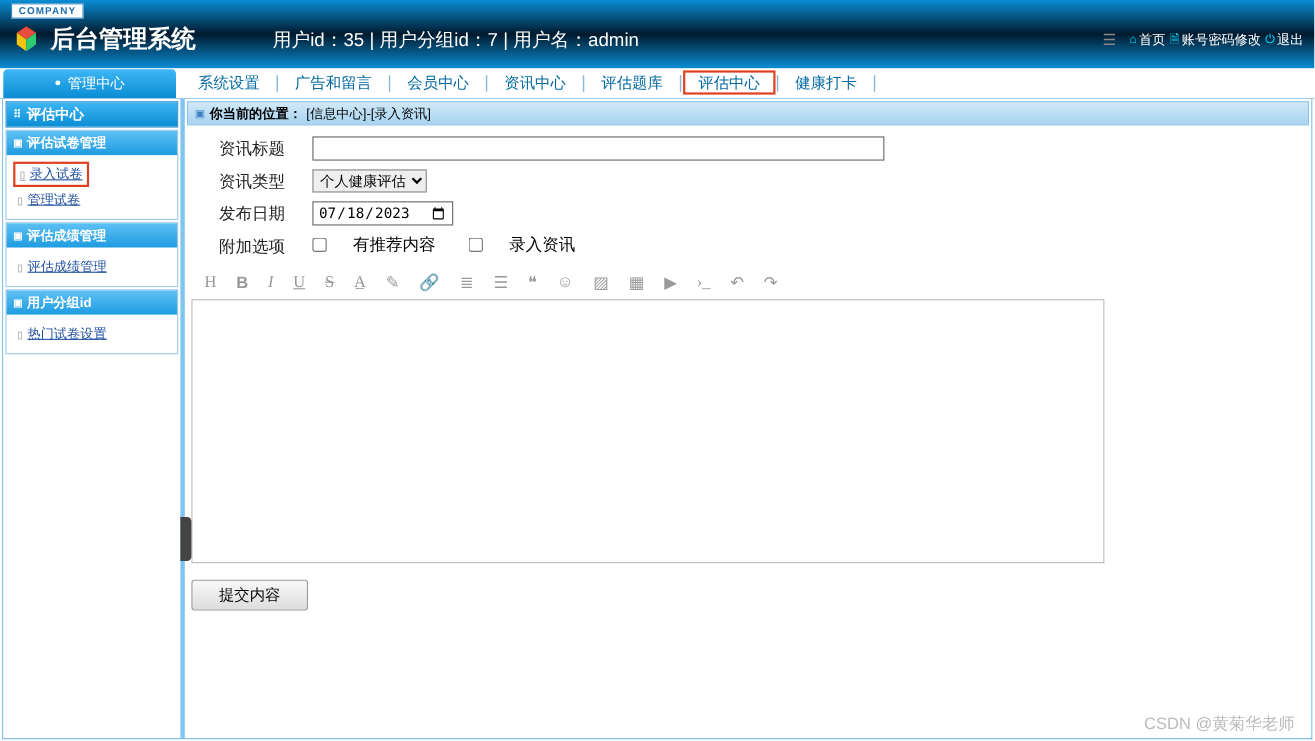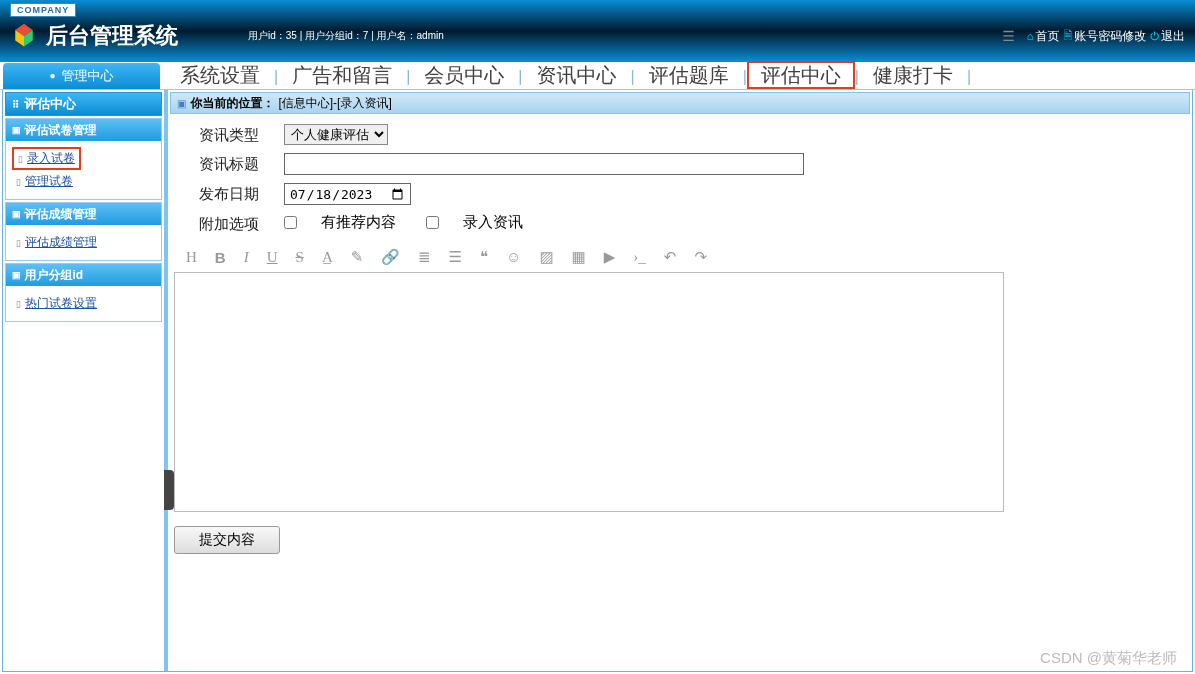--- a/index.html
+++ b/index.html
@@ -4,31 +4,31 @@
 <style>
 * { margin: 0; padding: 0; box-sizing: border-box; font-family: "Microsoft YaHei", Arial, sans-serif; }
 body { background: #fff; width: 1195px; height: 674px; overflow: hidden; position: relative; }
 
 
 .header { height: 62px; background: linear-gradient(to bottom, #0a8dd4 0%, #001a2e 50%, #0a8dd4 100%); display: flex; align-items: center; padding: 1px 10px; position: relative; }
 .company-badge { position: absolute; top: 3px; left: 10px; background: #fff; color: #1e6fab; font-size: 9px; font-weight: bold; padding: 1px 6px; border: 1px solid #2e8cc8; letter-spacing: 1px; }
 .logo-icon { width: 28px; height: 28px; margin-right: 8px; margin-top: 10px; }
 .logo-icon svg { width: 100%; height: 100%; }
 .system-title { color: #fff; font-size: 22px; font-weight: bold; margin-top: 10px; }
-.user-info { color: #fff; font-size: 10px; margin-left: 70px; margin-top: 10px; text-align: center; }
+.user-info { color: #fff; font-size: 17px; margin-left: 70px; margin-top: 10px; text-align: center; }
 .header-right { margin-left: auto; display: flex; align-items: center; gap: 4px; margin-top: 10px; }
 .header-btn { color: #fff; font-size: 12px; display: flex; align-items: center; gap: 2px; text-decoration: none; cursor: pointer; }
 .header-btn .ico { color: #00e0ff; font-size: 11px; }
 .menu-icon-h { color: #888; font-size: 14px; margin-right: 8px; }
 
 
 .topnav { height: 28px; background: #fff; display: flex; align-items: center; border-bottom: 1px solid #a0c8e8; padding-left: 3px; }
 .mgmt-tab { width: 157px; height: 26px; background: linear-gradient(to bottom, #3eb6f5, #0a8dd4); color: #fff; font-size: 13px; display: flex; align-items: center; justify-content: center; border-radius: 4px 4px 0 0; margin-right: 6px; }
 .mgmt-tab .dot { margin-right: 6px; font-size: 10px; }
-.nav-item { color: #404040; font-size: 20px; padding: 0 14px; cursor: pointer; }
+.nav-item { color: #0369a1; font-size: 14px; padding: 0 14px; cursor: pointer; }
 .nav-sep { color: #8bb8d8; }
 .nav-item.highlighted { border: 2px solid #e04020; padding: 1px 12px; }
 
 
 .main-wrap { display: flex; height: 582px; border: 1px solid #66b3e6; margin: 0 2px 2px 2px; border-top: none; }
 .sidebar { width: 165px; border-right: 4px solid #7fc5f0; padding: 2px; background: #fff; position: relative; }
 .side-head { height: 24px; background: linear-gradient(to bottom, #3eb6f5, #0a8dd4); color: #fff; font-size: 13px; font-weight: bold; display: flex; align-items: center; padding-left: 6px; border: 1px solid #3090d0; gap: 6px; }
 .dots-icon { font-size: 10px; letter-spacing: -1px; }
 .side-box { border: 1px solid #a0c8e8; margin-top: 2px; }
 .box-head { height: 22px; background: linear-gradient(to bottom, #5ec0f5, #1e9ce0); color: #fff; font-size: 12px; font-weight: bold; display: flex; align-items: center; padding-left: 6px; gap: 4px; }
@@ -159,28 +159,28 @@
 
   <div class="content">
     <div class="breadcrumb">
       <span class="bico">▣</span>
       <strong>你当前的位置：</strong>
       <span>[信息中心]-[录入资讯]</span>
     </div>
 
     <div class="form-area">
       <div class="form-row">
+        <div class="form-label">资讯标题</div>
+        <div class="form-ctrl"><input type="text" value="" style=""></div>
+      </div>
+      <div class="form-row">
         <div class="form-label">资讯类型</div>
         <div class="form-ctrl">
           <select><option>个人健康评估</option></select>
         </div>
-      </div>
-      <div class="form-row">
-        <div class="form-label">资讯标题</div>
-        <div class="form-ctrl"><input type="text" value="" style=""></div>
       </div>
       <div class="form-row">
         <div class="form-label">发布日期</div>
         <div class="form-ctrl"><input type="date" value="2023-07-18" style=""></div>
       </div>
       <div class="form-row">
         <div class="form-label">附加选项</div>
         <div class="form-ctrl chk-group">
           <label>
               <input type="checkbox" style="">

